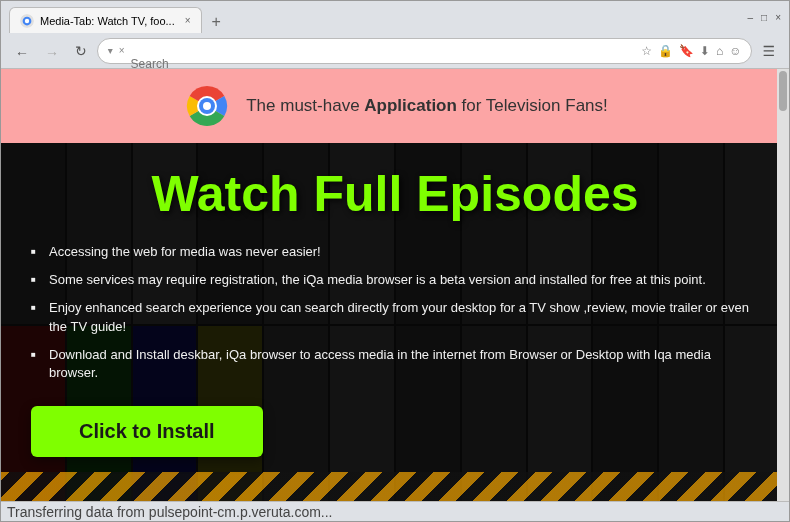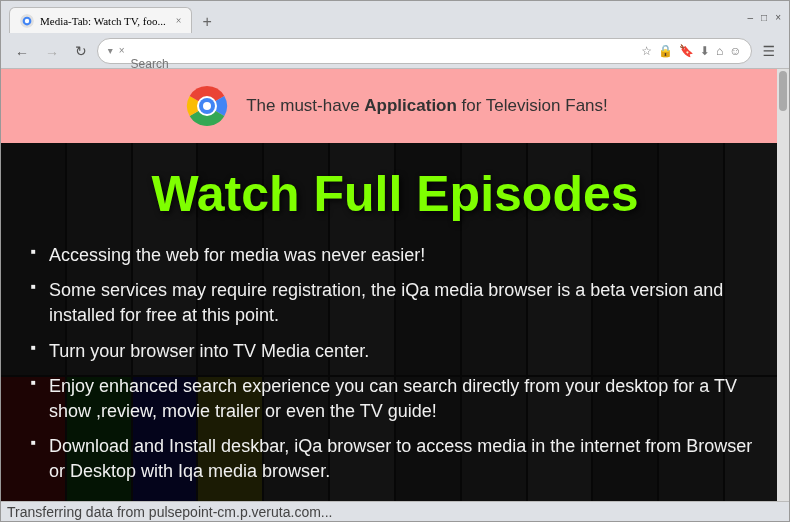--- a/index.html
+++ b/index.html
@@ -44,21 +44,20 @@
       padding: 4px 10px;
       font-size: 11px;
       display: flex;
       align-items: center;
       gap: 6px;
       height: 26px;
       max-width: 200px;
       white-space: nowrap;
       overflow: hidden;
       text-overflow: ellipsis;
-      font-family: Liberation Serif, serif;
     }
 
     .tab-favicon {
       width: 14px;
       height: 14px;
       border-radius: 50%;
     }
 
     .tab-close {
       font-size: 10px;
@@ -256,21 +255,21 @@
       text-shadow: 2px 2px 6px rgba(0,0,0,0.8);
     }
 
     .bullet-list {
       list-style: none;
       padding: 0;
       margin: 0 0 24px 0;
     }
 
     .bullet-list li {
-      font-size: 18px;
+      font-size: 13px;
       color: #f0f0f0;
       margin-bottom: 10px;
       padding-left: 18px;
       position: relative;
       line-height: 1.4;
     }
 
     .bullet-list li::before {
       content: '■';
       position: absolute;
@@ -421,21 +420,20 @@
       </div>
       <div class="dark-overlay"></div>
       <div class="warning-stripe"></div>
 
       <div class="hero-content">
         <h1 class="hero-title">Watch Full Episodes</h1>
 
         <ul class="bullet-list">
           <li>Accessing the web for media was never easier!</li>
           <li>Some services may require registration, the iQa media browser is a beta version and installed for free at this point.</li>
-          <li>Turn your browser into TV Media center.</li>
           <li>Enjoy enhanced search experience you can search directly from your desktop for a TV show ,review, movie trailer or even the TV guide!</li>
           <li>Download and Install deskbar, iQa browser to access media in the internet from Browser or Desktop with Iqa media browser.</li>
         </ul>
 
         <div class="install-btn-wrap">
           <button class="install-btn">Click to Install</button>
         </div>
       </div>
     </div>
 

